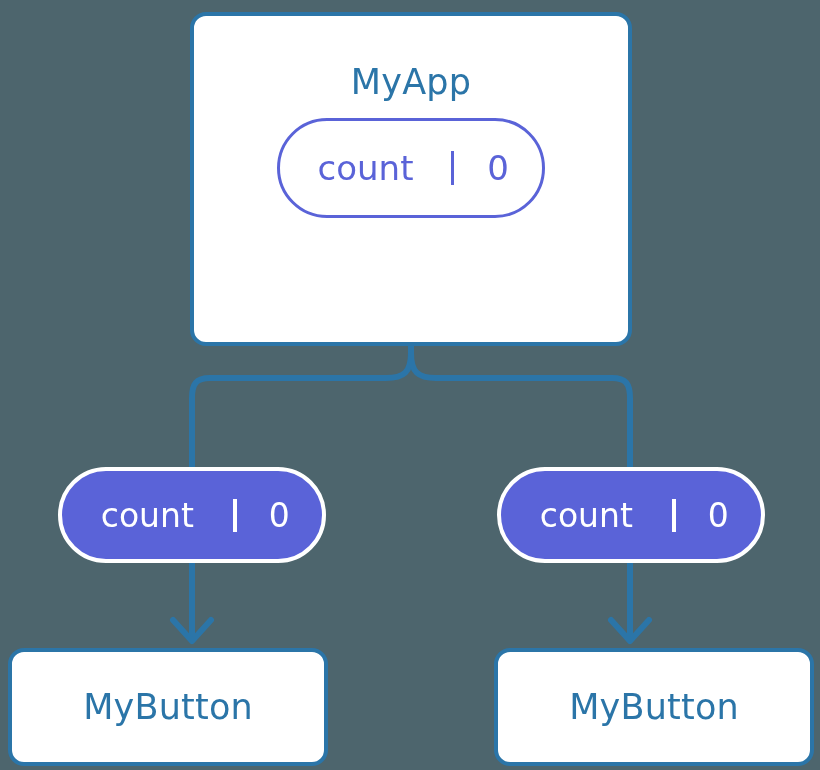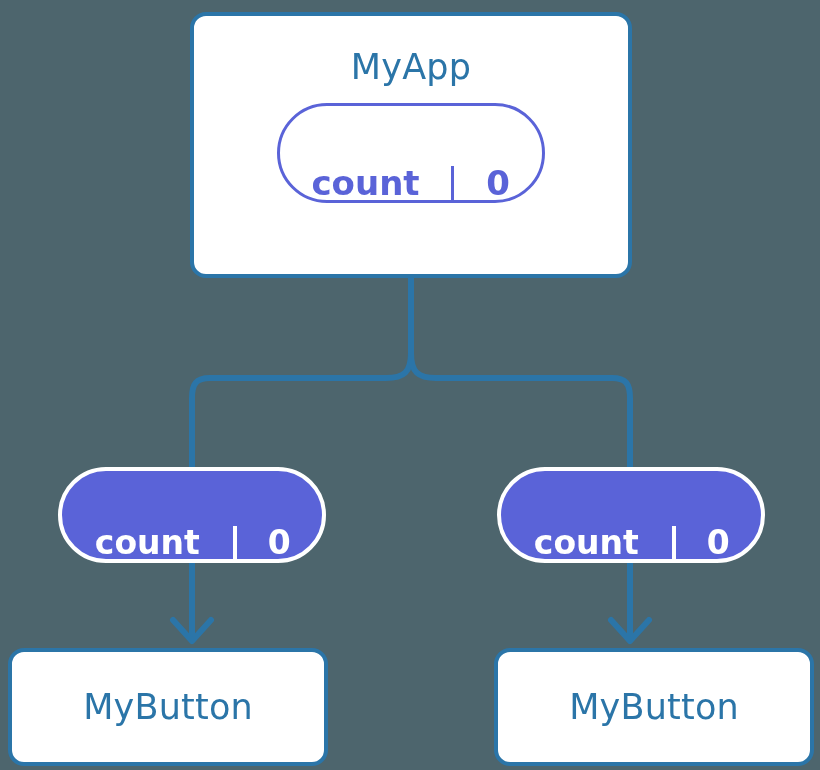--- a/index.html
+++ b/index.html
@@ -41,48 +41,47 @@
     font-size: 35px;
     line-height: 1;
     letter-spacing: 0.2px;
     white-space: nowrap;
   }
 
   #app-box {
     left: 190px;
     top: 12px;
     width: 442px;
-    height: 266px;
-    padding-top: 34px;
+    height: 334px;
+    padding-top: 49px;
   }
   #btn-box-left {
     left: 8px;
     top: 648px;
     width: 320px;
     height: 118px;
     justify-content: center;
   }
   #btn-box-right {
     left: 494px;
     top: 648px;
     width: 320px;
     height: 118px;
     justify-content: center;
   }
 
   
   .pill {
     position: absolute;
     display: flex;
-    align-items: flex-end;
+    align-items: center;
     box-sizing: border-box;
     border-radius: 999px;
     overflow: hidden;
     z-index: 4;
-    font-weight: bold;
   }
   .pill-key, .pill-val {
     display: flex;
     align-items: center;
     justify-content: center;
     box-sizing: border-box;
     line-height: 1;
     white-space: nowrap;
   }
 

